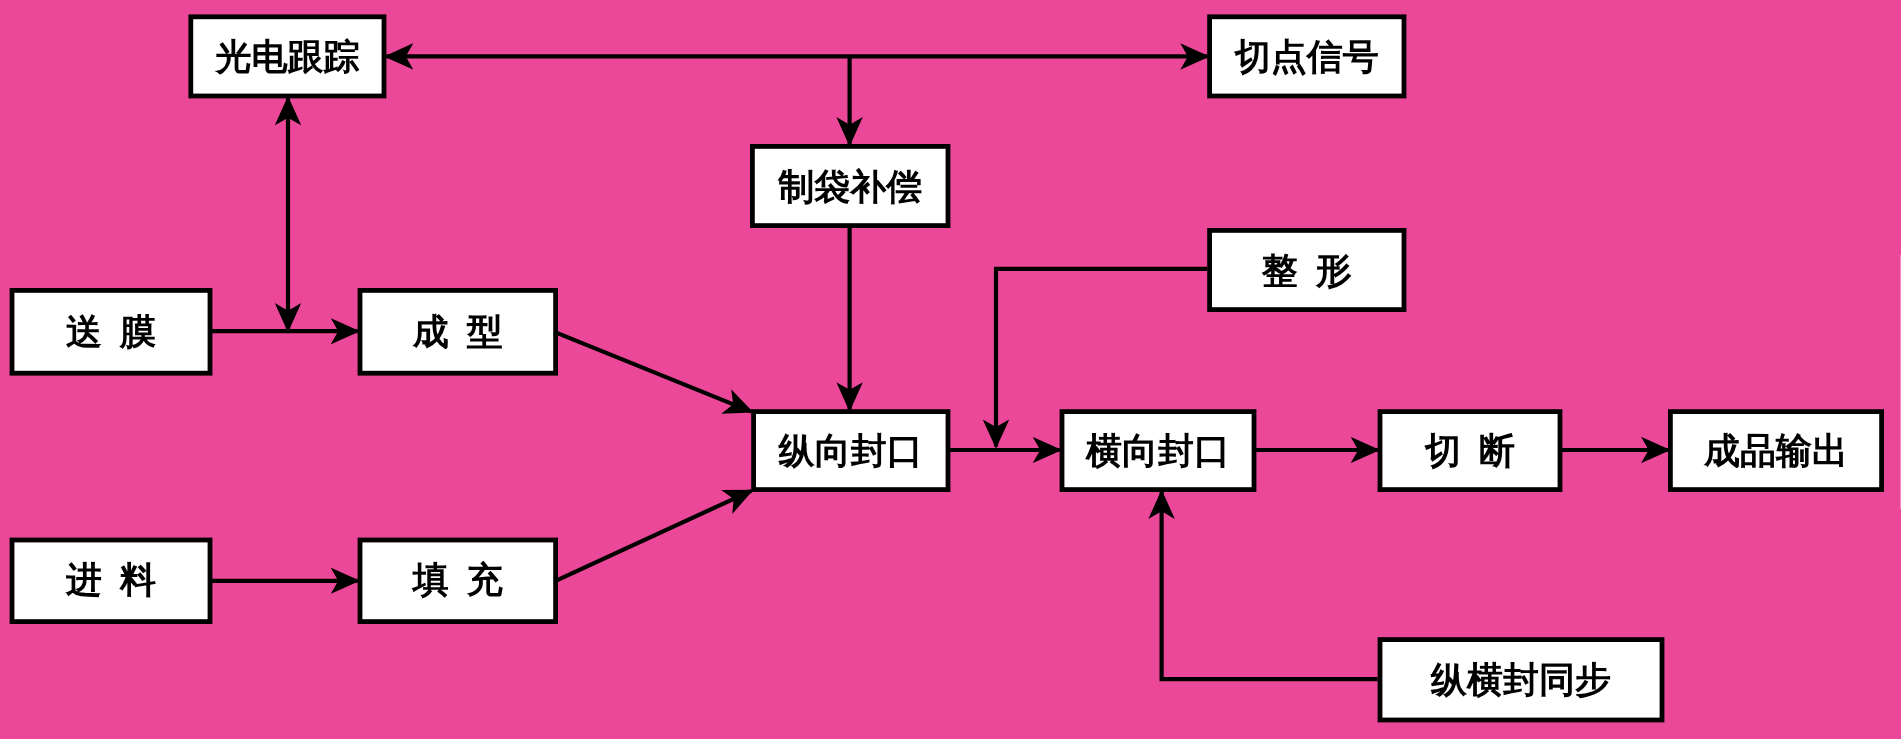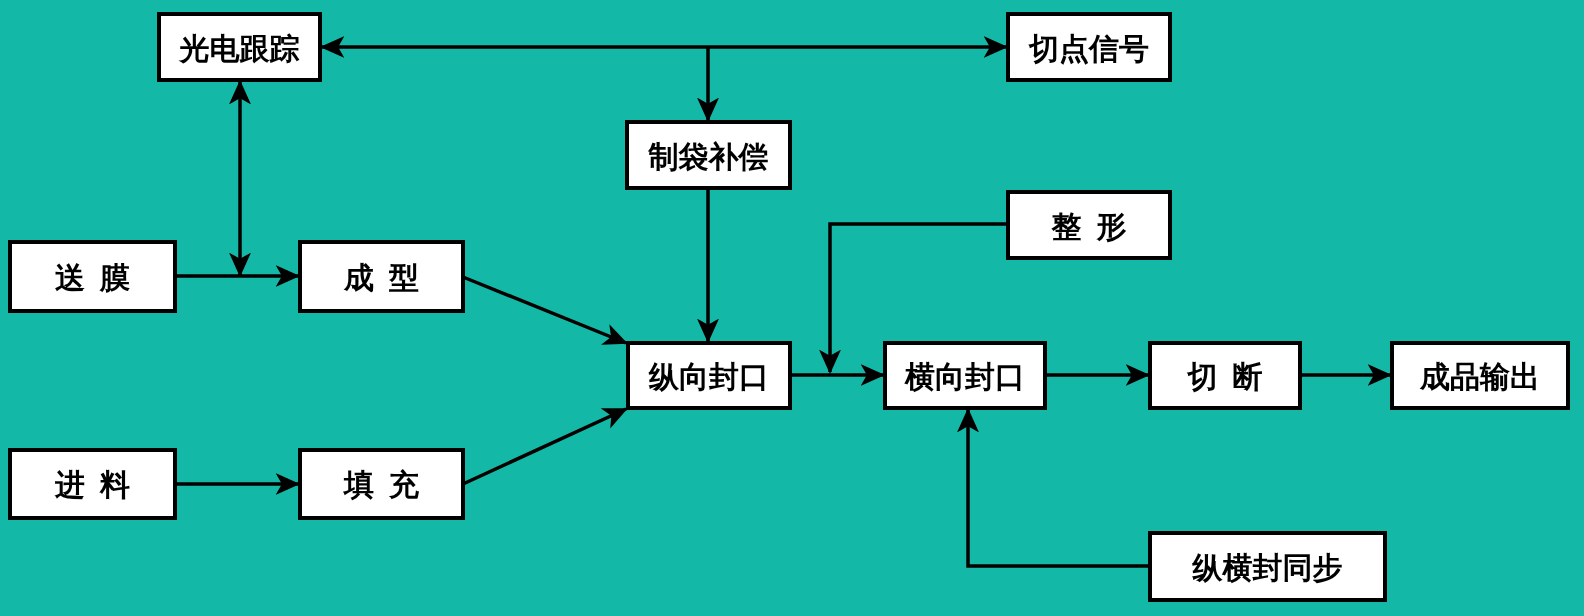--- a/index.html
+++ b/index.html
@@ -10,21 +10,21 @@
   body {
     width: 1584px;
     height: 616px;
     font-family: "Liberation Serif", "DejaVu Serif", serif;
     overflow: hidden;
   }
   #flow-root {
     position: relative;
     width: 1584px;
     height: 616px;
-    background: #14b8a6;
+    background: #ec4899;
   }
   svg#flow-svg {
     position: absolute;
     top: 0;
     left: 0;
     width: 1584px;
     height: 616px;
     display: block;
   }
   .node-rect {

